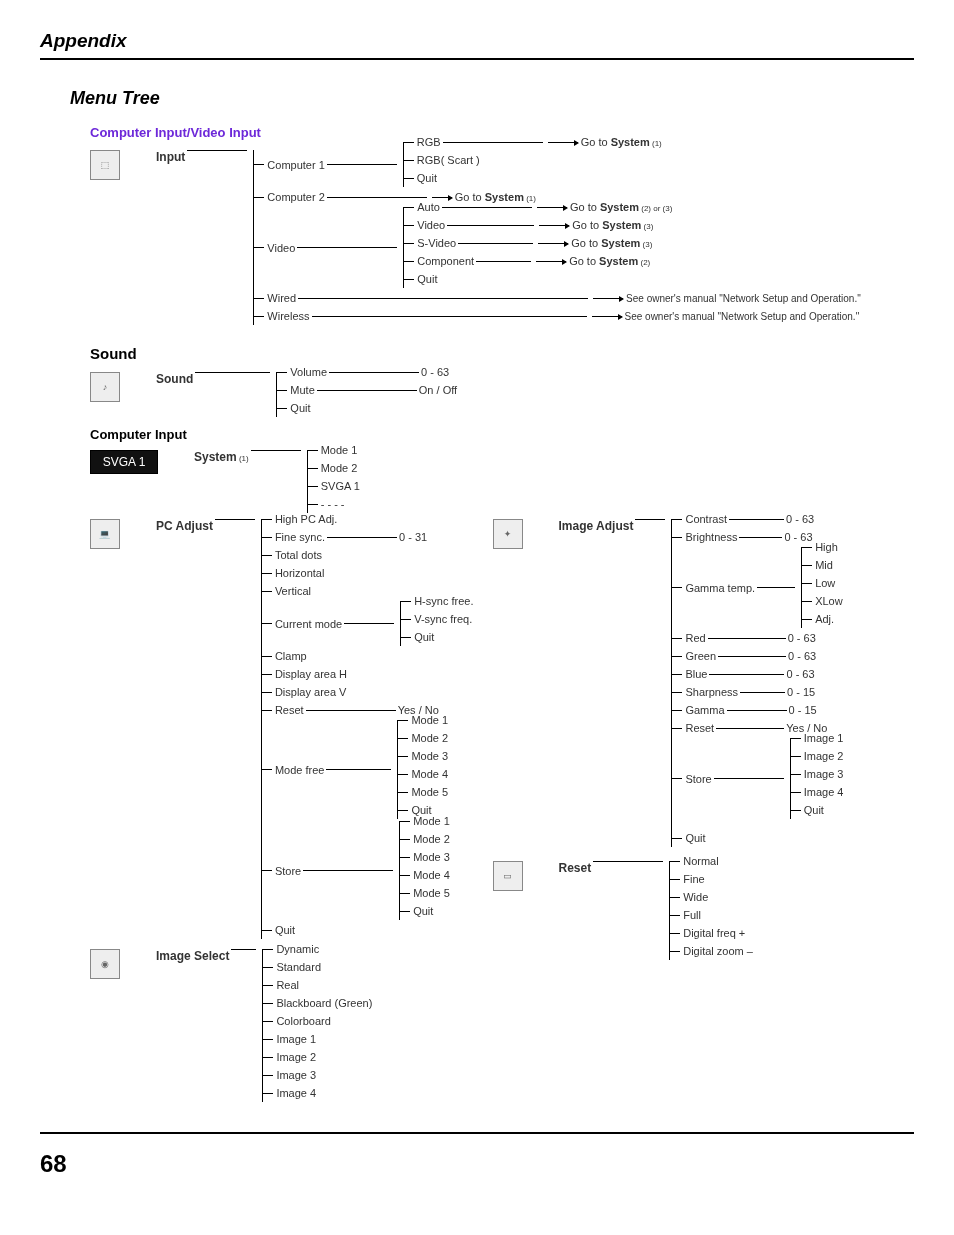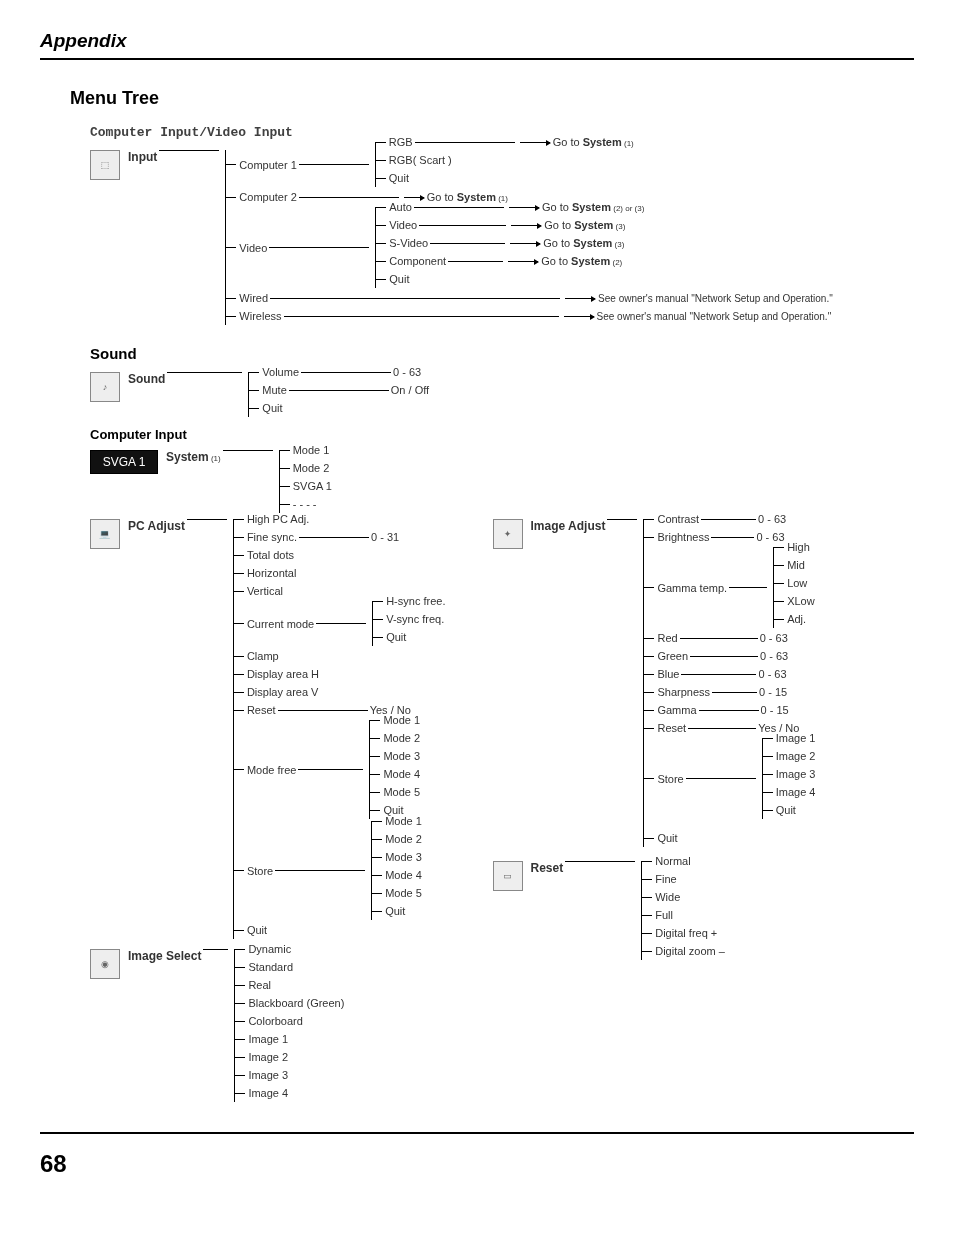--- a/index.html
+++ b/index.html
@@ -15,28 +15,28 @@
     font-size: 19px;
     font-weight: bold;
     font-style: italic;
     margin-bottom: 6px;
   }
   .hdr-rule { border: none; border-top: 2px solid #000; margin-bottom: 28px; }
   .ft-rule { border: none; border-top: 2px solid #000; margin-top: 30px; }
   .section-title {
     font-size: 18px;
     font-weight: bold;
+    font-style: italic;
     margin: 0 0 16px 30px;
   }
   .sub-title {
     font-size: 13px;
     font-weight: bold;
     margin: 0 0 10px 50px;
-    color: #404040;
-    font-family: Liberation Mono, monospace;
+    color: #6d28d9;
   }
   .sound-title {
     font-size: 15px;
     font-weight: bold;
     margin: 20px 0 10px 50px;
   }
   .computer-input-title {
     font-size: 13px;
     font-weight: bold;
     margin: 10px 0 8px 50px;
@@ -57,20 +57,21 @@
     border: 1px solid #888;
     background: #eee;
     margin-right: 8px;
     display:flex;align-items:center;justify-content:center;
     font-size:9px;color:#666;
   }
   .icon-label {
     font-weight: bold;
     font-size: 12px;
     white-space: nowrap;
+    margin-left: 28px;
   }
   .hline {
     border-top: 1px solid #000;
     display: inline-block;
     vertical-align: middle;
     margin: 0 2px;
   }
   .node {
     display: flex;
     align-items: center;

